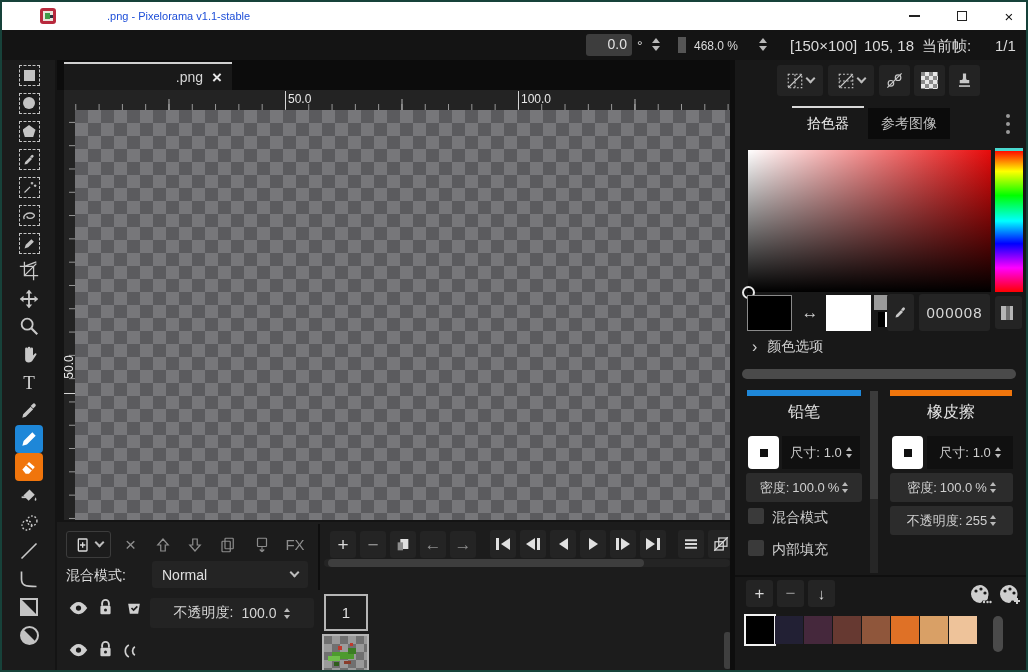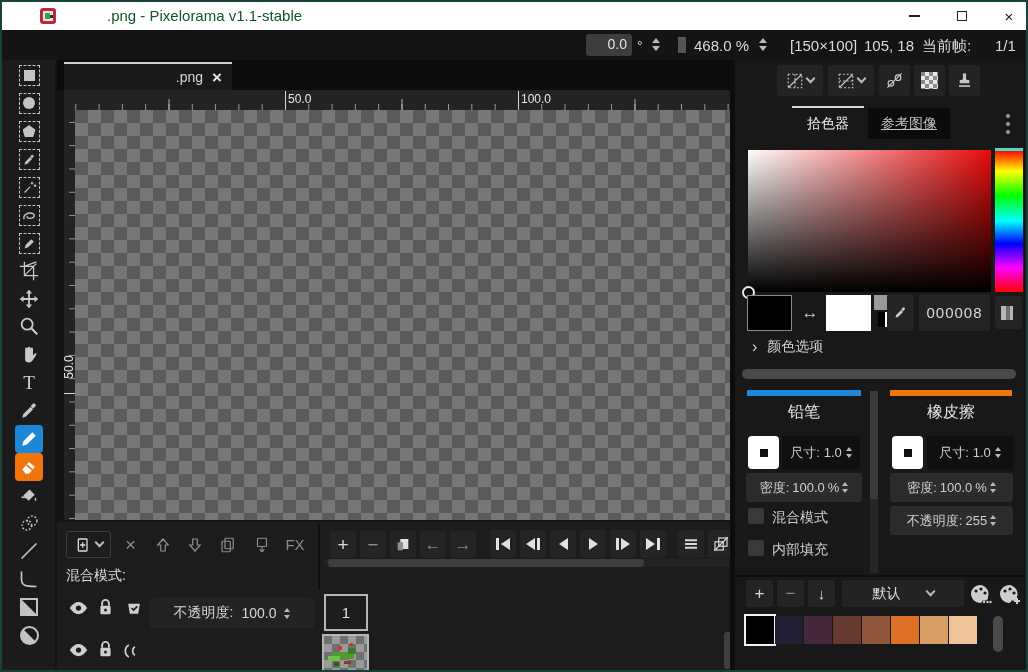--- a/index.html
+++ b/index.html
@@ -1,21 +1,21 @@
 <!DOCTYPE html>
 <html><head>
 <meta charset="utf-8">
 <style>
   html,body{margin:0;padding:0;background:#0b0b0b;}
   *{box-sizing:border-box;font-family:"Liberation Sans","DejaVu Sans",sans-serif;}
   #app{position:relative;width:1028px;height:672px;background:#141414;border:2px solid #17423a;overflow:hidden;}
   .abs{position:absolute;}
   
   .titlebar{left:0;top:0;width:1024px;height:28px;background:#ffffff;color:#111;}
-  .title-text{left:105px;top:0;height:32px;line-height:28px;font-size:15px;color:#14532d;}
+  .title-text{left:105px;top:0;height:32px;line-height:28px;font-size:11px;color:#1d4ed8;}
   .winbtn{top:0;width:34px;height:28px;display:flex;align-items:center;justify-content:center;color:#111;}
   .minbar{width:11px;height:2px;background:#222;}
   .maxsq{width:10px;height:10px;border:1.5px solid #222;}
   .closex{font-size:15px;color:#111;}
   
   .menubar{left:0;top:28px;width:1024px;height:30px;background:#131313;display:flex;align-items:center;padding-left:6px;}
   .menu-item{color:#e6e6e6;font-size:15px;padding:0 11px;height:30px;line-height:30px;}
   .mtext{color:#dadada;font-size:14px;line-height:22px;}
   .rotbox{left:584px;top:32px;width:46px;height:22px;background:#3d3d3d;border-radius:3px;color:#e2e2e2;font-size:14px;text-align:right;padding:2px 5px 0 0;}
   .grab{left:676px;top:35px;width:8px;height:16px;background:#555;}
@@ -77,21 +77,21 @@
   .rowicon svg{display:block;}
   
   .rpanel{left:733px;top:58px;width:291px;height:612px;background:#181818;}
   .seamv{left:728px;top:58px;width:5px;height:612px;background:#0d0d0d;}
   .topbtn{top:63px;height:31px;background:#232323;border-radius:3px;display:flex;align-items:center;justify-content:center;gap:3px;}
   .topbtn svg{stroke:#c8c8c8;fill:none;stroke-width:1.5;}
   .checkicon{width:17px;height:17px;background:repeating-conic-gradient(#e8e8e8 0% 25%,#8a8a8a 0% 50%);background-size:8px 8px;}
   .rtab-underline{left:790px;top:104px;width:72px;height:2px;background:#d8d8d8;}
   .rtab{top:106px;height:31px;display:flex;align-items:center;justify-content:center;font-size:14px;}
   .rtab.active{left:790px;width:72px;color:#f0f0f0;}
-  .rtab.inactive{left:866px;width:82px;background:#0b0b0b;color:#c0c0c0;text-decoration:underline;}
+  .rtab.inactive{left:866px;width:82px;background:#0b0b0b;color:#c0c0c0;}
   .vdots{left:1004px;top:112px;width:4px;display:flex;flex-direction:column;gap:4px;}
   .vdots i{width:4px;height:4px;border-radius:50%;background:#9a9a9a;}
   .svsquare{left:746px;top:148px;width:243px;height:142px;background:linear-gradient(to top,#000,rgba(0,0,0,0)),linear-gradient(to right,#fff,rgba(255,255,255,0)),#e80b0b;}
   .svhandle{left:740px;top:284px;width:13px;height:13px;border:2px solid #e8e8e8;border-radius:50%;background:rgba(0,0,0,.5);}
   .huebar{left:993px;top:148px;width:28px;height:142px;background:linear-gradient(to bottom,#f00 0%,#ff0 15%,#0f0 32%,#0ff 50%,#00f 66%,#f0f 83%,#f00 100%);}
   .huegrab{left:993px;top:146px;width:28px;height:3px;background:#49d8cf;}
   .swatch-cur{left:745px;top:293px;width:45px;height:36px;background:#000;border:1px solid #8a8a8a;}
   .swap{left:794px;top:293px;width:28px;height:36px;display:flex;align-items:center;justify-content:center;color:#cdcdcd;font-size:17px;}
   .swatch-sec{left:824px;top:293px;width:45px;height:36px;background:#fff;}
   .minisq1{left:872px;top:293px;width:15px;height:15px;background:#9a9a9a;}
@@ -148,21 +148,21 @@
       </div>
   </div>
 
   <div class="abs rotbox">0.0</div>
   <span class="abs mtext" style="left:635px;top:33px">°</span>
   <span class="abs spin" style="left:650px;top:36px">
       <i class="u"></i>
       <i class="d"></i>
     </span>
   <div class="abs grab"></div>
-  <span class="abs mtext" style="left:692px;top:33px;font-size:15px">468.0 %</span>
+  <span class="abs mtext" style="left:692px;top:33px;font-size:12px">468.0 %</span>
   <span class="abs spin" style="left:757px;top:36px">
       <i class="u"></i>
       <i class="d"></i>
     </span>
   <span class="abs mtext" style="left:788px;top:33px;font-size:15px">[150×100]</span>
   <span class="abs mtext" style="left:862px;top:33px;font-size:15px">105, 18</span>
   <span class="abs mtext" style="left:920px;top:33px;font-size:15px">当前帧:</span>
   <span class="abs mtext" style="left:993px;top:33px;font-size:15px">1/1</span>
 
   <div class="abs toolcol"></div>
@@ -384,20 +384,24 @@
   <div class="abs dbtn" style="left:706px;top:528px;width:26px;height:28px">
       <svg width="18" height="18" viewBox="0 0 24 24" style="stroke:#d9d9d9;fill:none;stroke-width:1.6">
         <rect x="4" y="9" width="11" height="11"></rect>
         <rect x="9" y="4" width="11" height="11"></rect>
         <path d="M3 21L21 3"></path>
       </svg>
     </div>
   <div class="abs hscroll-track"></div>
   <div class="abs hscroll-thumb"></div>
   <div class="abs blendlabel">混合模式:</div>
+  <div class="abs blenddd">
+    <span>Normal</span>
+    <span class="chev"></span>
+  </div>
 
   <div class="abs rowicon" style="left:66px;top:598px">
       <svg width="21" height="16" viewBox="0 0 24 18">
         <path d="M2 9c3.5-5 6.5-7 10-7s6.5 2 10 7c-3.5 5-6.5 7-10 7S5.5 14 2 9z" fill="#cfcfcf"></path>
         <circle cx="12" cy="9" r="3" fill="#1c1c1c"></circle>
       </svg>
     </div>
   <div class="abs rowicon" style="left:95px;top:595px">
       <svg width="17" height="21" viewBox="0 0 20 24">
         <path d="M6 10V7a4 4 0 018 0v3" stroke="#cfcfcf" stroke-width="2.2" fill="none"></path>
@@ -594,24 +598,20 @@
   <div class="abs paldivider"></div>
   <div class="abs dbtn palbtn" style="left:744px">
       <span>+</span>
     </div>
   <div class="abs dbtn palbtn dim" style="left:775px">
       <span>−</span>
     </div>
   <div class="abs dbtn palbtn" style="left:806px;font-size:15px">
       <span>↓</span>
     </div>
-  <div class="abs paldd">
-    <span>默认</span>
-    <span class="chev"></span>
-  </div>
   <div class="abs palicon" style="left:964px">
     <svg width="24" height="24" viewBox="0 0 24 24">
         <path d="M12 3a9 9 0 100 18c2.4 0 1.6-2.4 3.2-2.4 1.8 0 4.8.6 4.8-3.6A9 9 0 0012 3z"></path>
         <circle cx="8" cy="9" r="1.6" fill="#181818"></circle>
         <circle cx="13" cy="7" r="1.6" fill="#181818"></circle>
         <circle cx="17" cy="11" r="1.6" fill="#181818"></circle>
         <circle cx="16" cy="20" r="1.2"></circle>
         <circle cx="19.5" cy="20" r="1.2"></circle>
         <circle cx="22.5" cy="20" r="1.2"></circle>
       </svg>

